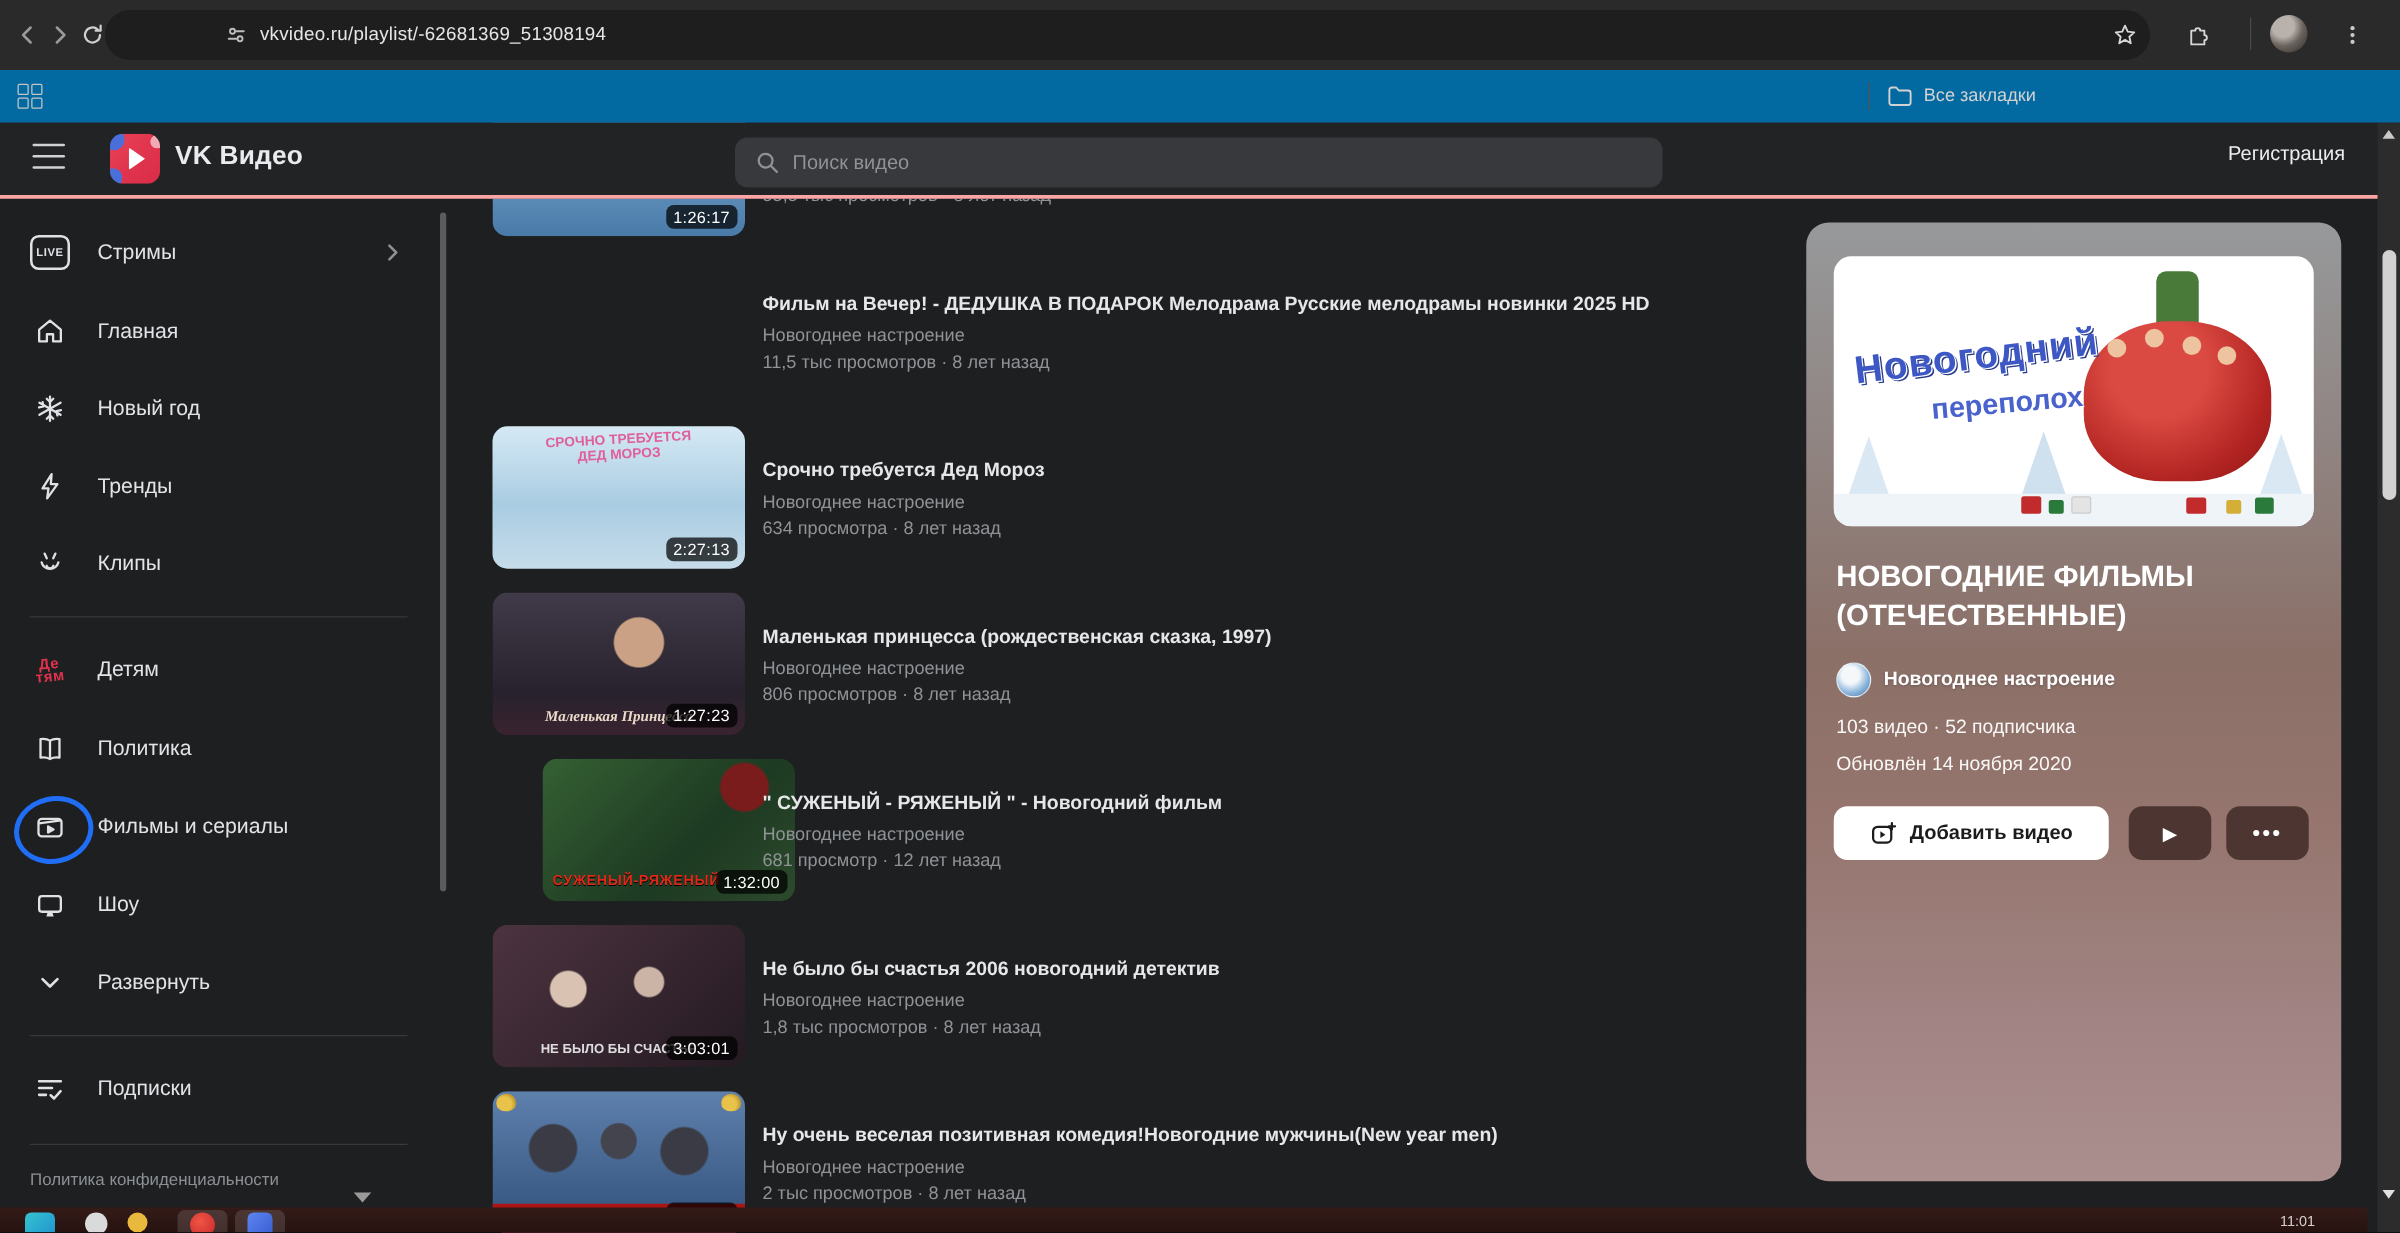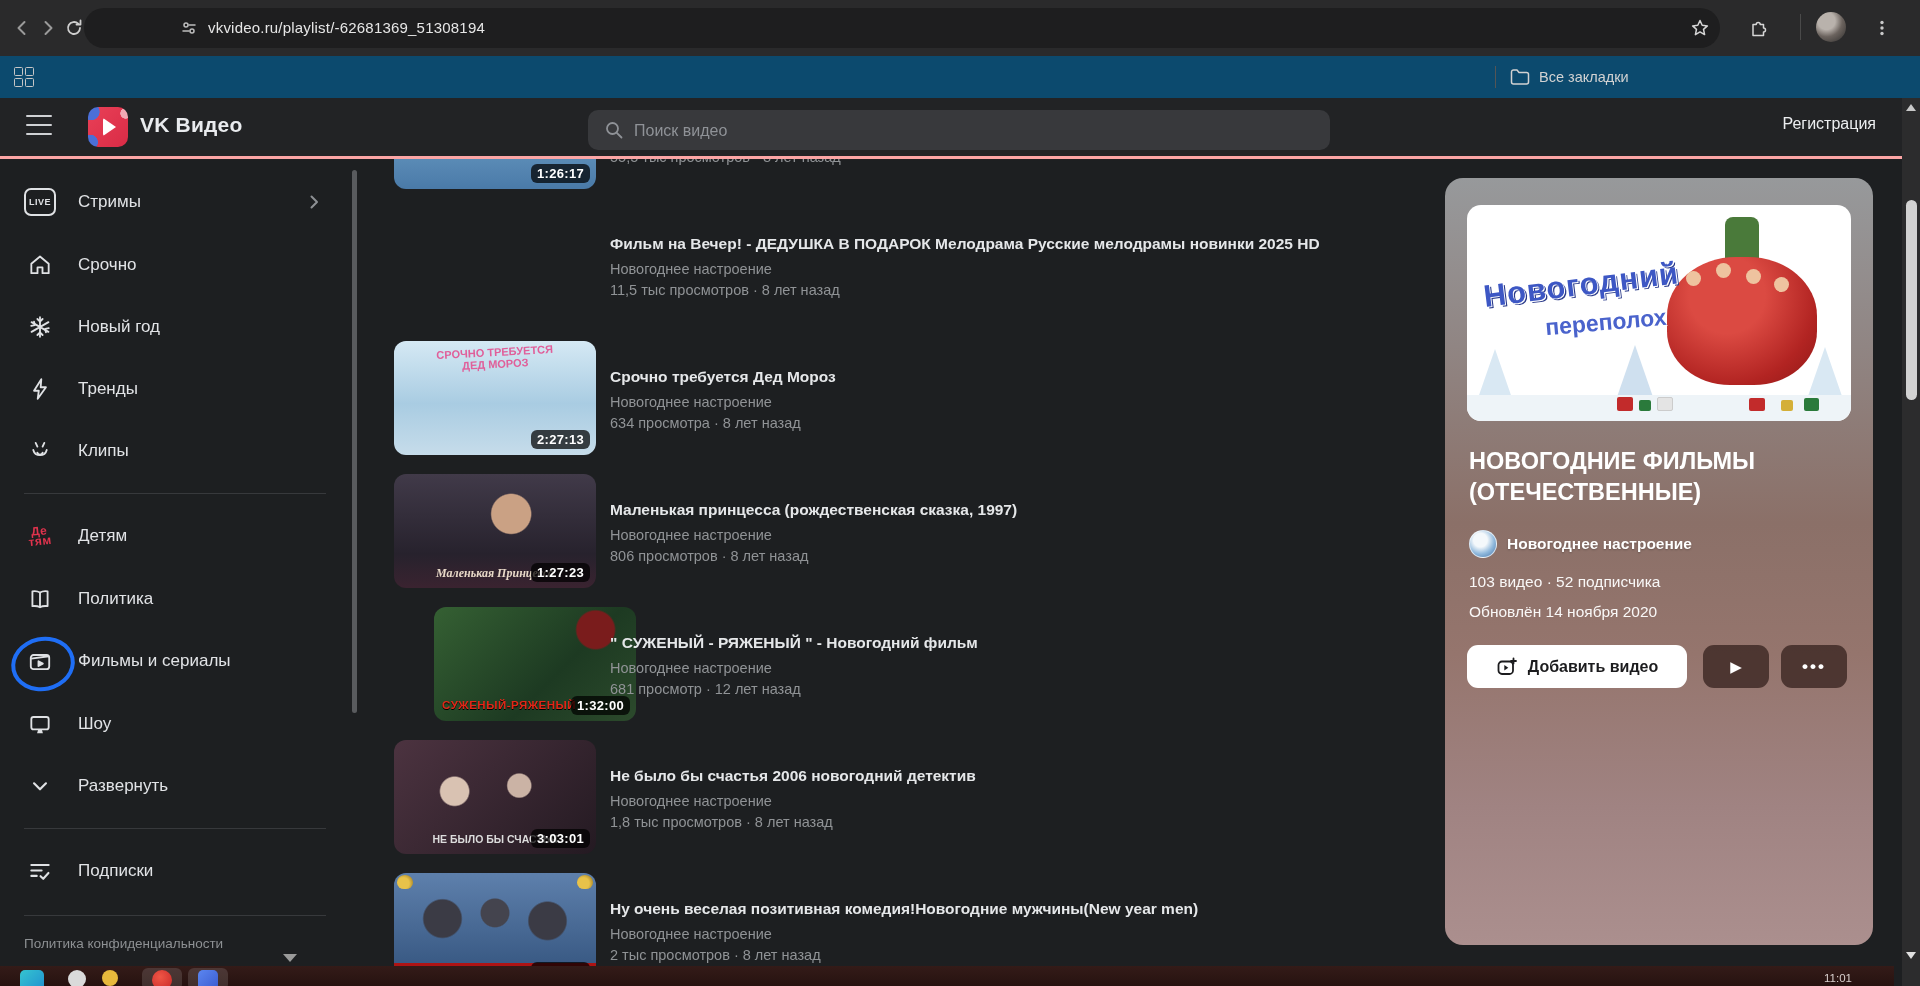--- a/index.html
+++ b/index.html
@@ -12,21 +12,21 @@
   #url-pill{position:absolute;left:84px;top:8px;width:1636px;height:40px;background:#1e1e1f;border-radius:20px;}
   #url-text{position:absolute;left:124px;top:11px;font-size:15px;color:#e6e6e6;letter-spacing:.2px;}
   #tune-icon{position:absolute;left:96px;top:11px;}
   #star-icon{left:1686px;}
   #ext-icon{left:1744px;}
   #chrome-divider{position:absolute;left:1800px;top:14px;width:1px;height:26px;background:#4a4a4a;}
   #avatar{position:absolute;left:1816px;top:12px;width:30px;height:30px;border-radius:50%;
     background:radial-gradient(circle at 35% 30%,#b9b2ac 0 30%,#6b635e 55%,#2c2b2a 100%);}
   #menu-dots{left:1868px;color:#c9c9c9;}
   
-  #bm-row{position:absolute;top:56px;left:0;width:1920px;height:42px;background:#0c4a6e;}
+  #bm-row{position:absolute;top:56px;left:0;width:1920px;height:42px;background:#0369a1;}
   #grid-icon{position:absolute;left:14px;top:11px;width:20px;height:20px;}
   #grid-icon i{position:absolute;width:7px;height:7px;border:1.6px solid #c6c6c6;border-radius:1.5px;}
   #bm-divider{position:absolute;left:1495px;top:10px;width:1px;height:22px;background:#555;}
   #bm-btn{position:absolute;left:1510px;top:8px;display:flex;gap:9px;align-items:center;color:#d2d2d2;font-size:14.5px;height:26px;}
 
   
   #vkheader{position:absolute;top:98px;left:0;width:1920px;height:58px;background:#222325;z-index:20;border-bottom:3px solid #fca5a5;}
   #hamburger{position:absolute;left:26px;top:17px;width:26px;height:22px;cursor:pointer;}
   #hamburger i{position:absolute;left:0;width:26px;height:2.4px;background:#cfd1d4;border-radius:2px;}
   #vklogo{position:absolute;left:88px;top:9px;width:40px;height:40px;border-radius:10px;
@@ -53,21 +53,21 @@
   .kids-logo{font-weight:800;font-size:12px;line-height:10px;color:#e0334d;transform:rotate(-6deg);text-align:center;letter-spacing:.5px;}
   .ann-ring{position:absolute;left:-13px;top:-8px;width:56px;height:46px;border:4.5px solid #1f6ef5;border-radius:50%;transform:rotate(-12deg);pointer-events:none;}
   .sdivider{position:absolute;left:24px;width:302px;border-top:1px solid #37393c;}
   #privacy{position:absolute;left:24px;top:936px;font-size:13.5px;color:#8d9093;cursor:pointer;}
   #side-scroll{position:absolute;left:352px;top:170px;width:5px;height:543px;background:#595b5e;border-radius:3px;z-index:6;}
   #side-down{position:absolute;left:283px;top:954px;width:0;height:0;border-left:7px solid transparent;border-right:7px solid transparent;border-top:8px solid #9a9a9a;}
 
   
   .vrow{position:absolute;left:394px;width:1030px;height:114px;}
   .thumb{position:absolute;left:0;top:0;width:202px;height:114px;border-radius:12px;overflow:hidden;cursor:pointer;}
-  .dur{position:absolute;right:6px;bottom:6px;background:rgba(0,0,0,.72);color:#fff;font-size:13px;font-weight:700;
+  .dur{position:absolute;right:6px;bottom:6px;background:rgba(0,0,0,.72);color:#fff;font-size:13px;font-weight:400;
     padding:2px 6px;border-radius:6px;letter-spacing:.3px;}
   .vtitle{position:absolute;left:216px;top:27px;width:800px;font-size:15.5px;font-weight:600;color:#e5e7e9;cursor:pointer;white-space:nowrap;}
   .vchan{position:absolute;left:216px;top:53px;font-size:14.5px;color:#909396;cursor:pointer;}
   .vmeta{position:absolute;left:216px;top:74px;font-size:14.5px;color:#909396;}
   .tt{position:absolute;font-weight:700;}
   .t1{background:radial-gradient(circle at 25% 35%,rgba(255,255,255,.85) 0 3px,transparent 4px),
        radial-gradient(circle at 70% 55%,rgba(255,255,255,.7) 0 2px,transparent 3px),
        linear-gradient(180deg,#87b9dc,#4a7aa8);}
   .t2{background:radial-gradient(circle at 34% 62%,#efeae2 0 30%,transparent 31%),
        radial-gradient(circle at 36% 40%,#e8c9ae 0 12%,transparent 13%),
@@ -230,21 +230,21 @@
     <svg class="chev-right" width="24" height="24" viewBox="0 0 24 24">
         <path d="M9.5 6.5 L15 12 L9.5 17.5" stroke="#8d9094" stroke-width="2" fill="none" stroke-linecap="round" stroke-linejoin="round"></path>
       </svg>
   </div>
   <div class="sitem" style="top:249px">
     <span class="sicon">
       <svg width="26" height="26" viewBox="0 0 24 24">
           <path d="M4 10.8 L12 4.2 L20 10.8 V19.5 H14.3 V14.2 H9.7 V19.5 H4 Z" stroke="#dfe1e4" stroke-width="1.7" fill="none" stroke-linejoin="round"></path>
         </svg>
     </span>
-    <span class="slabel">Срочно</span>
+    <span class="slabel">Главная</span>
   </div>
   <div class="sitem" style="top:311px">
     <span class="sicon">
       <svg width="26" height="26" viewBox="0 0 24 24" stroke="#dfe1e4" stroke-width="1.7" fill="none" stroke-linecap="round" stroke-linejoin="round">
           <path d="M12 3 V21 M4.2 7.5 L19.8 16.5 M4.2 16.5 L19.8 7.5"></path>
           <path d="M9.6 4.6 L12 7 L14.4 4.6 M9.6 19.4 L12 17 L14.4 19.4 M3.9 11 L7.2 10.3 L6.5 7.1 M20.1 13 L16.8 13.7 L17.5 16.9"></path>
         </svg>
     </span>
     <span class="slabel">Новый год</span>
   </div>

